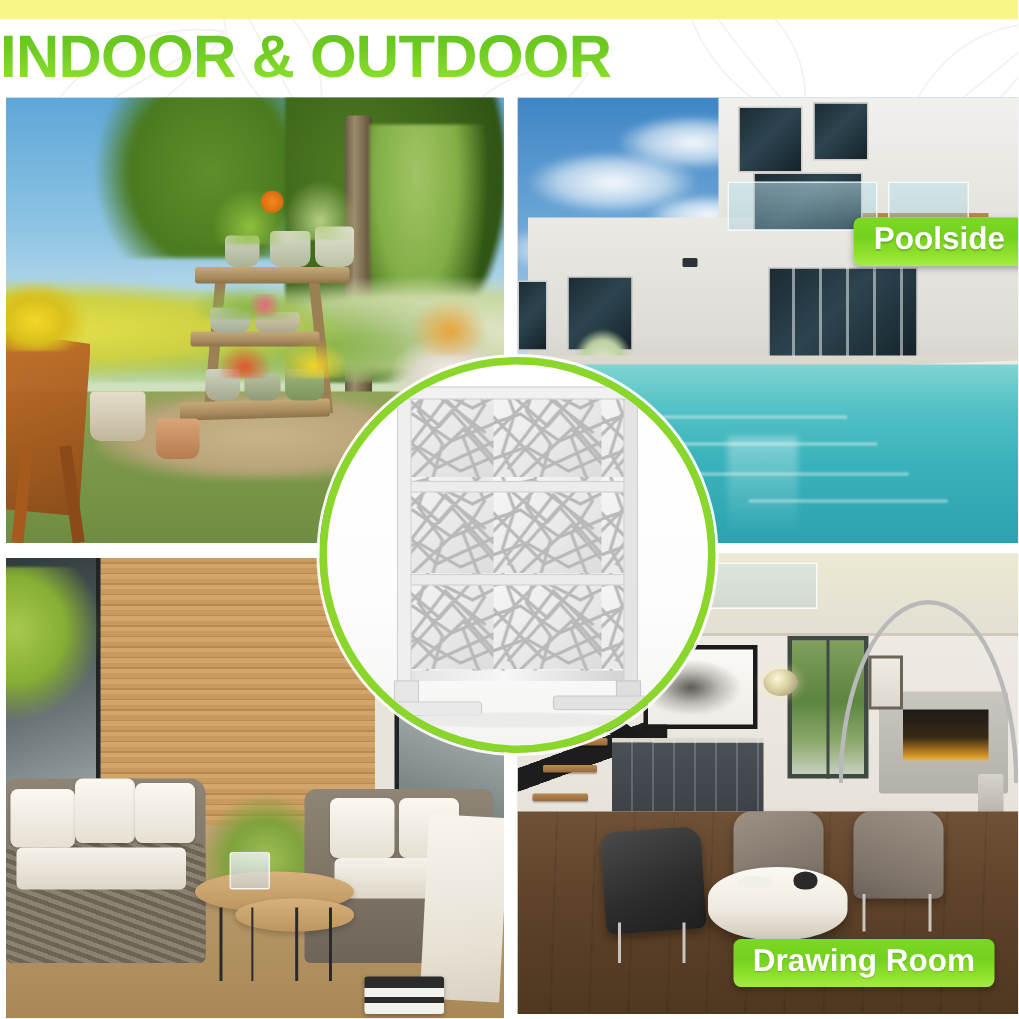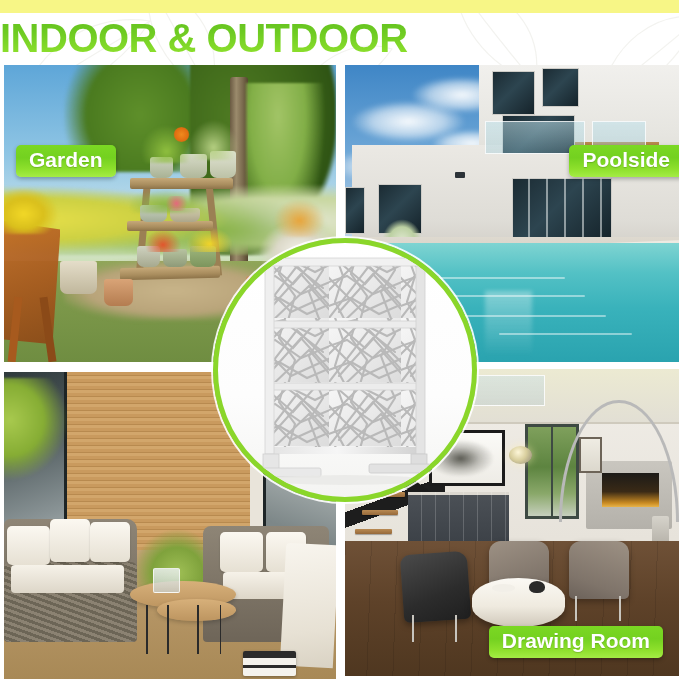--- a/index.html
+++ b/index.html
@@ -550,21 +550,20 @@
         <div class="g-pot" style="left:17%;top:66%;width:11%;height:11%;background:linear-gradient(180deg,#e4ddc9,#c0b79c);"></div>
 
         <div class="g-chair"></div>
         <div class="g-chairleg"></div>
         <div class="g-chairleg2"></div>
         <div style="position:absolute;left:-4%;top:40%;width:22%;height:17%;background:radial-gradient(ellipse at 45% 60%,#f2d827 0%,#d9bf1c 35%,rgba(217,191,28,0) 62%);filter:blur(.8px);"></div>
 
         <div style="position:absolute;right:-2%;top:52%;width:26%;height:22%;background:radial-gradient(ellipse at 50% 50%,#f4f2ea 0%,#dcd9c9 38%,rgba(220,217,201,0) 66%);filter:blur(1px);"></div>
         <div style="position:absolute;right:2%;top:44%;width:18%;height:14%;background:radial-gradient(ellipse at 50% 60%,#e8a43a 0%,rgba(232,164,58,0) 62%);filter:blur(1px);"></div>
       </div>
-      <div class="badge badge-garden">Garden</div>
     </div>
 
     <div class="cell cell-tr">
       <div class="scene">
         <div class="p-sky"></div>
         <div class="p-cloud" style="left:2%;top:12%;width:34%;height:14%;"></div>
         <div class="p-cloud" style="left:20%;top:4%;width:30%;height:12%;"></div>
         <div class="p-cloud" style="left:-4%;top:28%;width:40%;height:12%;"></div>
         <div class="p-cloud" style="left:26%;top:22%;width:24%;height:9%;"></div>
 

